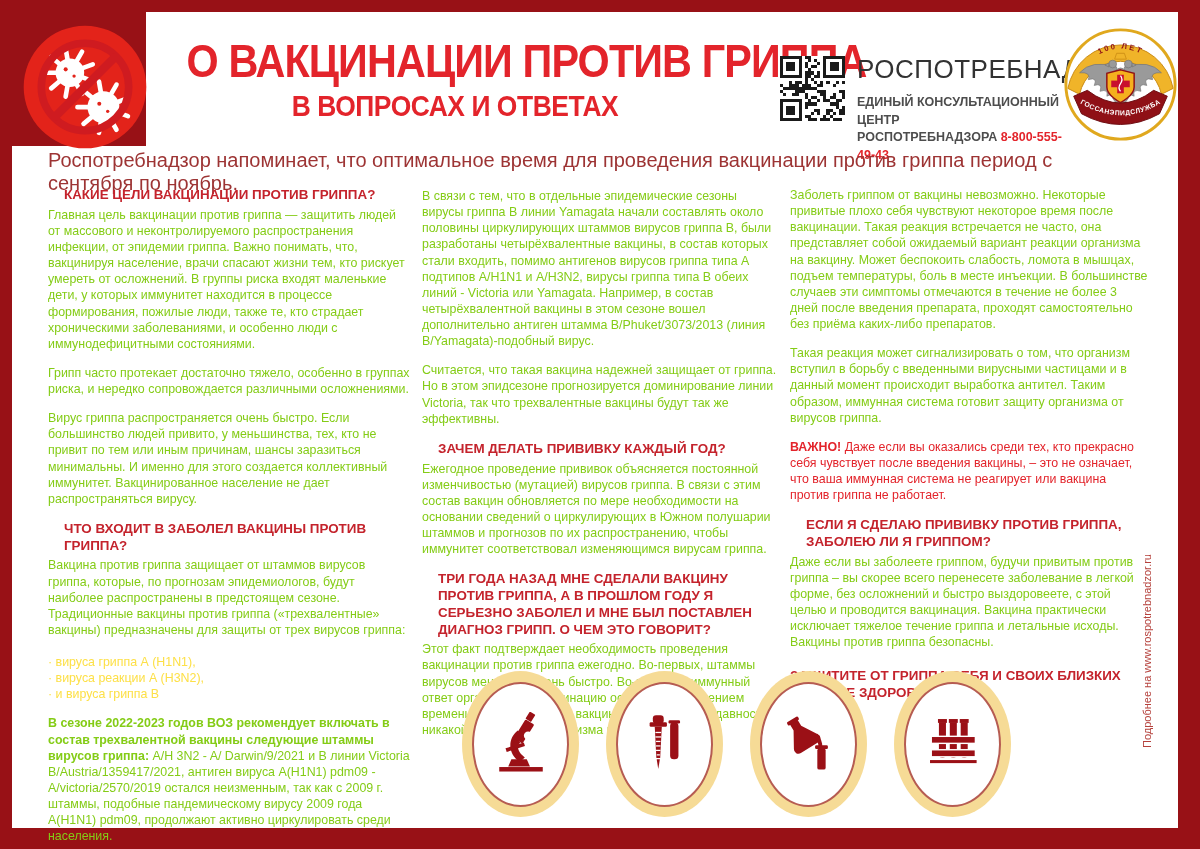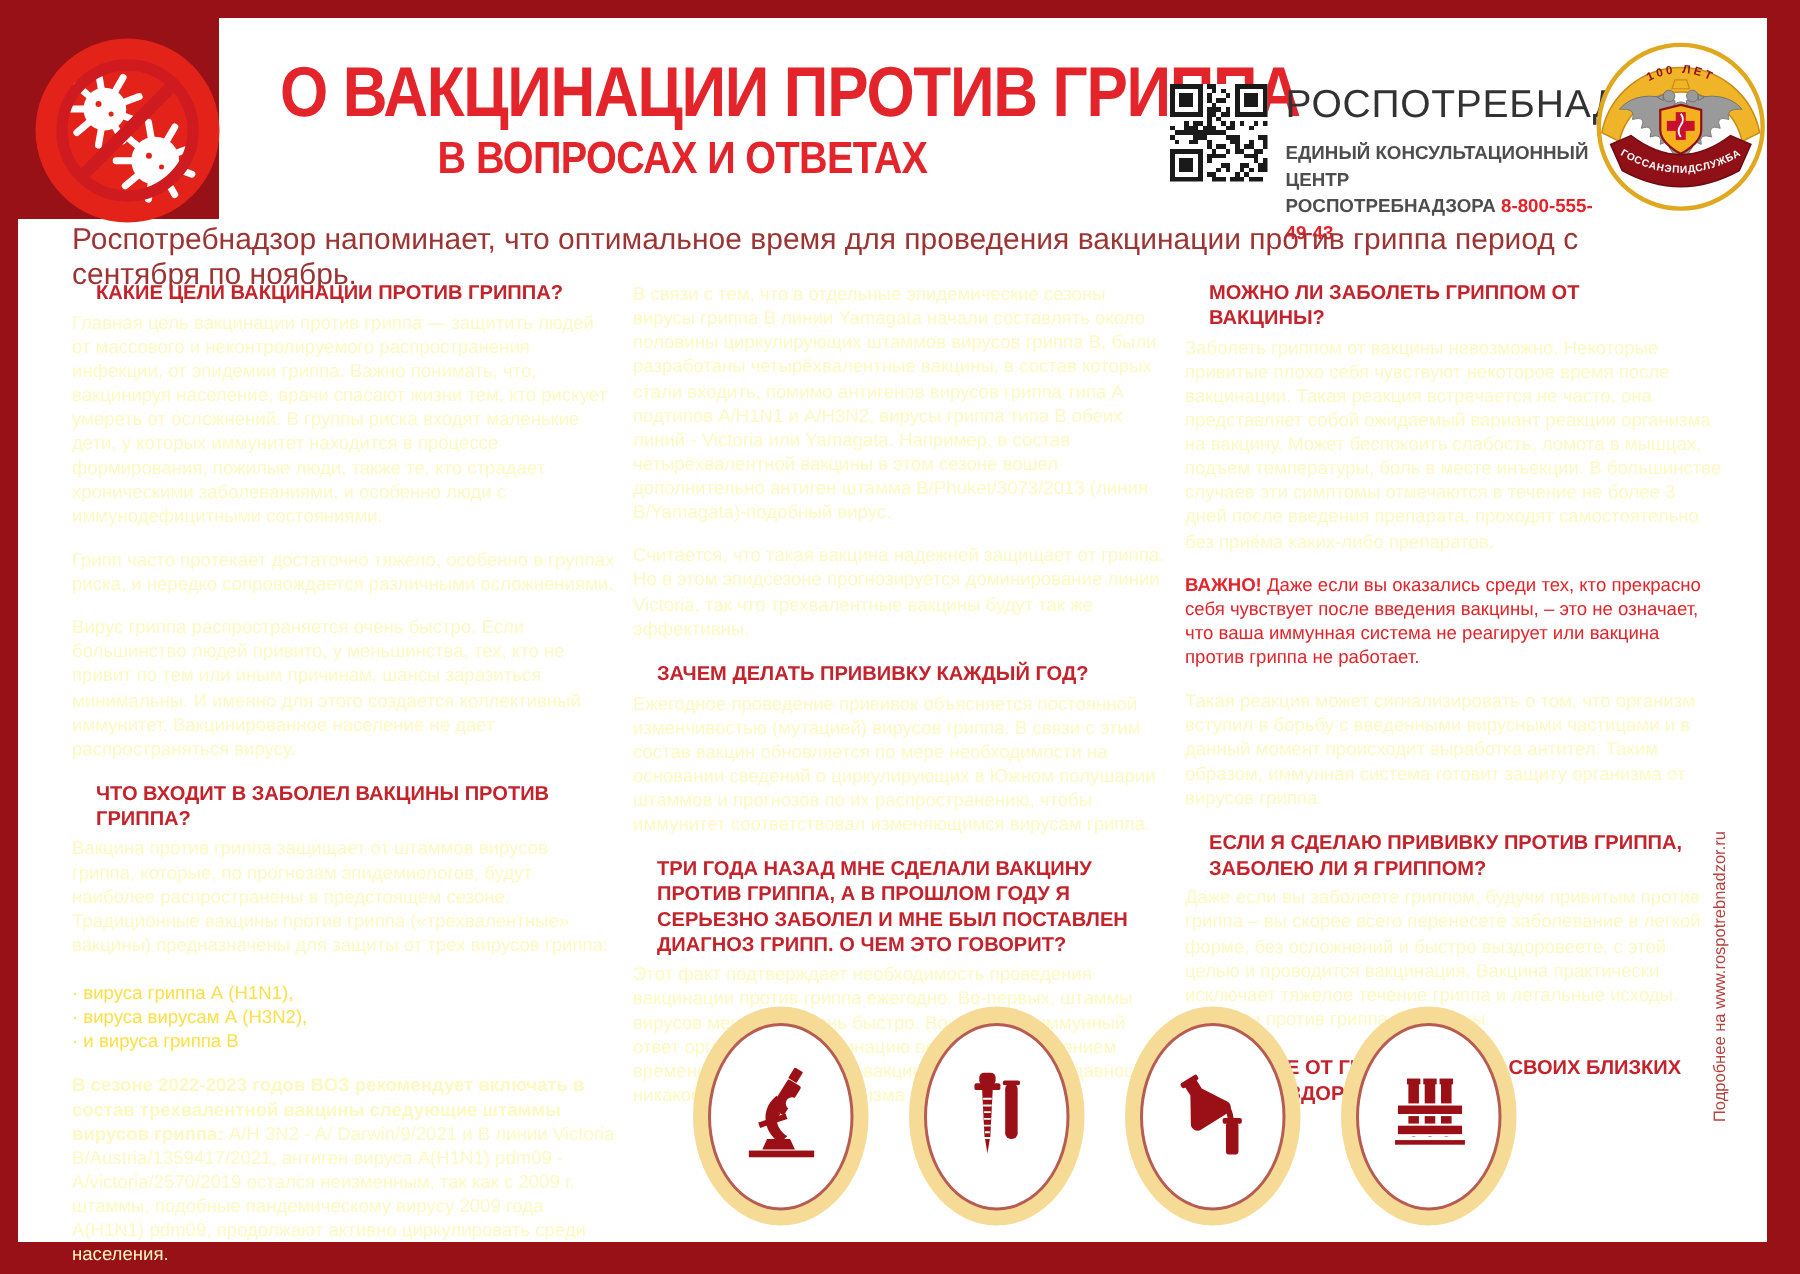--- a/index.html
+++ b/index.html
@@ -18,21 +18,21 @@
   .org-name{font-size:26px;color:#323232;letter-spacing:.5px;white-space:nowrap;}
   .org-sub{margin-top:9px;font-size:12.5px;font-weight:bold;color:#4d4d4d;line-height:1.4;}
   .org-phone{color:#e3242b;}
   .emblem{position:absolute;left:1062px;top:26px;width:117px;height:117px;}
 
   .intro{position:absolute;left:48px;top:149px;width:1060px;font-size:20px;color:#9d3434;}
 
   .cols{position:absolute;left:48px;top:187px;width:1102px;display:grid;grid-template-columns:362px 356px 358px;column-gap:12px;}
   .h{color:#c4232c;font-weight:bold;font-size:13.4px;line-height:1.25;margin:14px 16px 3px;}
   .h:first-child{margin-top:0;}
-  .p{color:#fef9c3;font-size:12.4px;line-height:1.3;margin:0 0 13px;}
+  .p{color:#84cc16;font-size:12.4px;line-height:1.3;margin:0 0 13px;}
   .list{color:#fde047;font-size:12.4px;line-height:1.3;margin:0 0 13px;}
   .red-p{color:#e3242b;}
   .cta{color:#c4232c;font-weight:bold;font-size:13.4px;line-height:1.3;margin-top:16px;}
 
   .badges{position:absolute;left:462px;top:671px;display:flex;gap:27px;}
   .badge{width:117px;height:146px;background:#f6db96;border-radius:50%;display:flex;align-items:center;justify-content:center;}
   .badge-inner{width:93px;height:121px;background:#fff;border:2px solid #b65c52;border-radius:50%;display:flex;align-items:center;justify-content:center;}
   .badge-inner svg{width:64px;height:64px;}
 
   .vnote{position:absolute;left:1141px;top:583px;height:165px;writing-mode:vertical-rl;transform:rotate(180deg);font-size:11px;color:#b5413c;white-space:nowrap;}
@@ -268,40 +268,39 @@
 
     <div>
       <div class="h">КАКИЕ ЦЕЛИ ВАКЦИНАЦИИ ПРОТИВ ГРИППА?</div>
       <p class="p">Главная цель вакцинации против гриппа — защитить людей от массового и неконтролируемого распространения инфекции, от эпидемии гриппа. Важно понимать, что, вакцинируя население, врачи спасают жизни тем, кто рискует умереть от осложнений. В группы риска входят маленькие дети, у которых иммунитет находится в процессе формирования, пожилые люди, также те, кто страдает хроническими заболеваниями, и особенно люди с иммунодефицитными состояниями.</p>
       <p class="p">Грипп часто протекает достаточно тяжело, особенно в группах риска, и нередко сопровождается различными осложнениями.</p>
       <p class="p">Вирус гриппа распространяется очень быстро. Если большинство людей привито, у меньшинства, тех, кто не привит по тем или иным причинам, шансы заразиться минимальны. И именно для этого создается коллективный иммунитет. Вакцинированное население не дает распространяться вирусу.</p>
       <div class="h">ЧТО ВХОДИТ В ЗАБОЛЕЛ ВАКЦИНЫ ПРОТИВ ГРИППА?</div>
       <p class="p" style="margin-bottom:16px;">Вакцина против гриппа защищает от штаммов вирусов гриппа, которые, по прогнозам эпидемиологов, будут наиболее распространены в предстоящем сезоне. Традиционные вакцины против гриппа («трехвалентные» вакцины) предназначены для защиты от трех вирусов гриппа:</p>
       <div class="list">
         <div>· вируса гриппа А (H1N1),</div>
-        <div>· вируса вирусам А (H3N2),</div>
+        <div>· вируса реакции А (H3N2),</div>
         <div>· и вируса гриппа В</div>
       </div>
       <p class="p"><b>В сезоне 2022-2023 годов ВОЗ рекомендует включать в состав трехвалентной вакцины следующие штаммы вирусов гриппа:</b><span> А/Н 3N2 - A/ Darwin/9/2021 и В линии Victoria B/Austria/1359417/2021, антиген вируса A(H1N1) pdm09 - A/victoria/2570/2019 остался неизменным, так как с 2009 г. штаммы, подобные пандемическому вирусу 2009 года A(H1N1) pdm09, продолжают активно циркулировать среди населения.</span></p>
     </div>
 
     <div>
       <p class="p" style="margin-top:1px;">В связи с тем, что в отдельные эпидемические сезоны вирусы гриппа В линии Yamagata начали составлять около половины циркулирующих штаммов вирусов гриппа В, были разработаны четырёхвалентные вакцины, в состав которых стали входить, помимо антигенов вирусов гриппа типа А подтипов A/H1N1 и A/H3N2, вирусы гриппа типа В обеих линий - Victoria или Yamagata. Например, в состав четырёхвалентной вакцины в этом сезоне вошел дополнительно антиген штамма B/Phuket/3073/2013 (линия B/Yamagata)-подобный вирус.</p>
       <p class="p">Считается, что такая вакцина надежней защищает от гриппа. Но в этом эпидсезоне прогнозируется доминирование линии Victoria, так что трехвалентные вакцины будут так же эффективны.</p>
       <div class="h">ЗАЧЕМ ДЕЛАТЬ ПРИВИВКУ КАЖДЫЙ ГОД?</div>
       <p class="p">Ежегодное проведение прививок объясняется постоянной изменчивостью (мутацией) вирусов гриппа. В связи с этим состав вакцин обновляется по мере необходимости на основании сведений о циркулирующих в Южном полушарии штаммов и прогнозов по их распространению, чтобы иммунитет соответствовал изменяющимся вирусам гриппа.</p>
       <div class="h">ТРИ ГОДА НАЗАД МНЕ СДЕЛАЛИ ВАКЦИНУ ПРОТИВ ГРИППА, А В ПРОШЛОМ ГОДУ Я СЕРЬЕЗНО ЗАБОЛЕЛ И МНЕ БЫЛ ПОСТАВЛЕН ДИАГНОЗ ГРИПП. О ЧЕМ ЭТО ГОВОРИТ?</div>
       <p class="p">Этот факт подтверждает необходимость проведения вакцинации против гриппа ежегодно. Во-первых, штаммы вирусов меняются очень быстро. Во-вторых – иммунный ответ организма на вакцинацию ослабевает с течением времени. В вашем случае вакцинация трехлетней давности никакой защиты для организма не обеспечивает.</p>
     </div>
 
     <div>
-      <div class="h">МОЖНО ЛИ ЗАБОЛЕТЬ ГРИППОМ ОТ ВАКЦИНЫ?</div>
       <p class="p">Заболеть гриппом от вакцины невозможно. Некоторые привитые плохо себя чувствуют некоторое время после вакцинации. Такая реакция встречается не часто, она представляет собой ожидаемый вариант реакции организма на вакцину. Может беспокоить слабость, ломота в мышцах, подъем температуры, боль в месте инъекции. В большинстве случаев эти симптомы отмечаются в течение не более 3 дней после введения препарата, проходят самостоятельно без приёма каких-либо препаратов.</p>
+      <p class="p">Такая реакция может сигнализировать о том, что организм вступил в борьбу с введенными вирусными частицами и в данный момент происходит выработка антител. Таким образом, иммунная система готовит защиту организма от вирусов гриппа.</p>
       <p class="p red-p"><b>ВАЖНО!</b><span> Даже если вы оказались среди тех, кто прекрасно себя чувствует после введения вакцины, – это не означает, что ваша иммунная система не реагирует или вакцина против гриппа не работает.</span></p>
-      <p class="p">Такая реакция может сигнализировать о том, что организм вступил в борьбу с введенными вирусными частицами и в данный момент происходит выработка антител. Таким образом, иммунная система готовит защиту организма от вирусов гриппа.</p>
       <div class="h">ЕСЛИ Я СДЕЛАЮ ПРИВИВКУ ПРОТИВ ГРИППА, ЗАБОЛЕЮ ЛИ Я ГРИППОМ?</div>
       <p class="p">Даже если вы заболеете гриппом, будучи привитым против гриппа – вы скорее всего перенесете заболевание в легкой форме, без осложнений и быстро выздоровеете, с этой целью и проводится вакцинация. Вакцина практически исключает тяжелое течение гриппа и летальные исходы. Вакцины против гриппа безопасны.</p>
       <div class="cta">
         <div>ЗАЩИТИТЕ ОТ ГРИППА СЕБЯ И СВОИХ БЛИЗКИХ</div>
         <div>И БУДЬТЕ ЗДОРОВЫ!</div>
       </div>
     </div>
   </div>
 
   <div class="badges">

